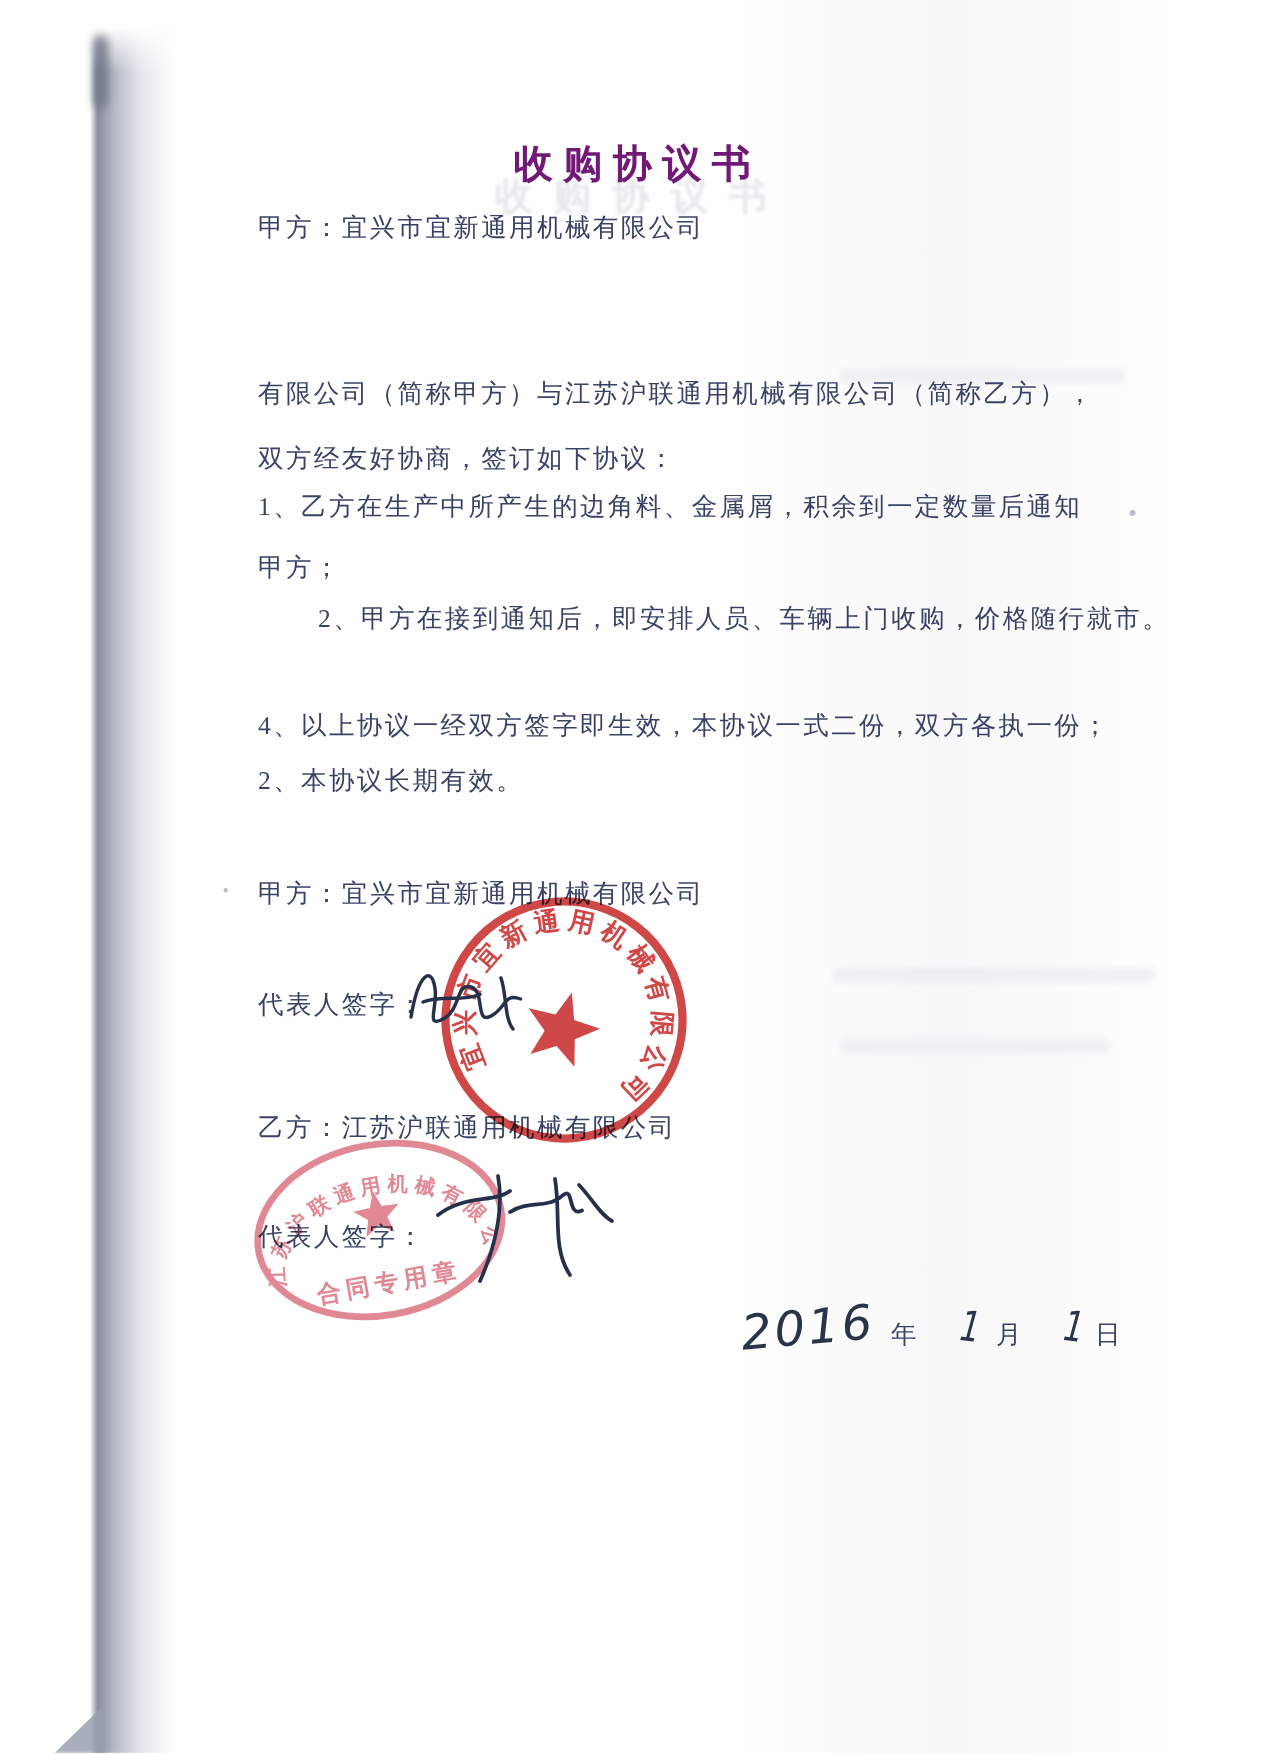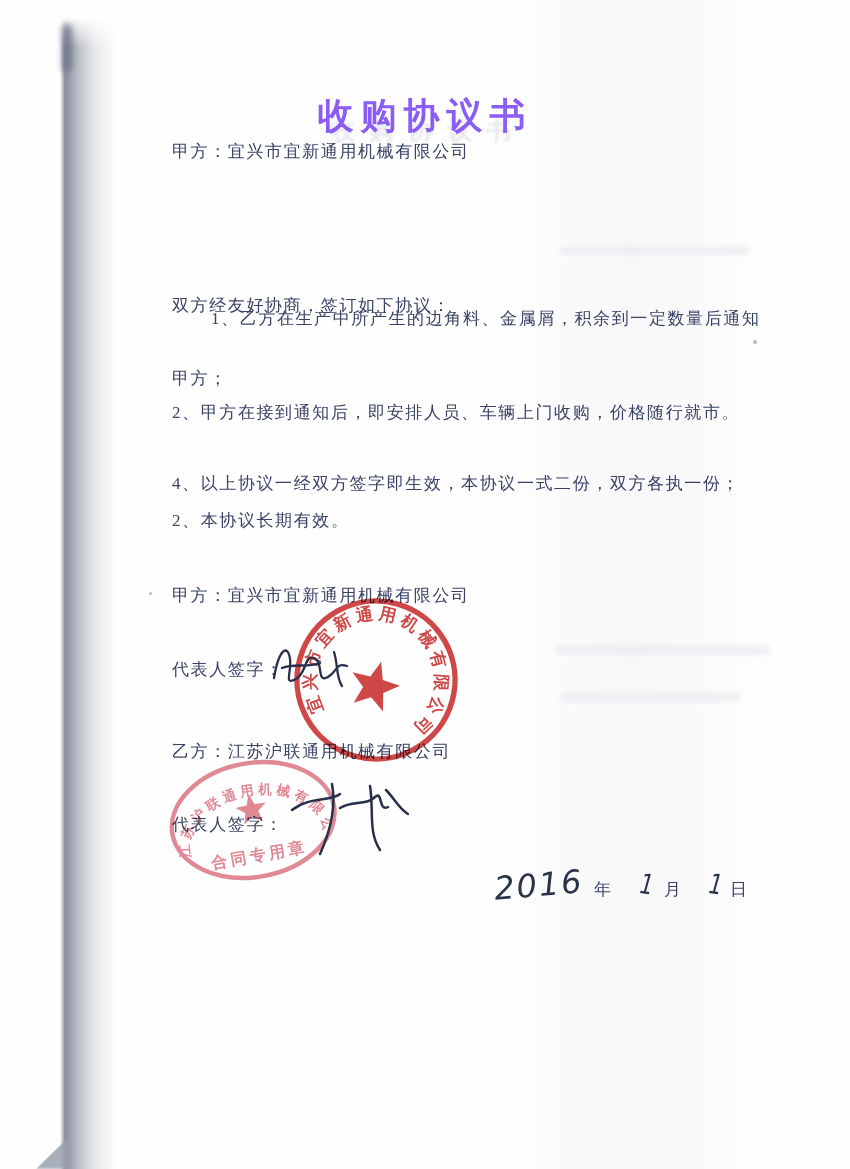--- a/index.html
+++ b/index.html
@@ -16,21 +16,21 @@
     -webkit-mask-image:linear-gradient(180deg,transparent 0,#000 30px);
     mask-image:linear-gradient(180deg,transparent 0,#000 30px);
   }
   .edge-blob{position:absolute;left:62px;top:24px;width:10px;height:48px;background:#6f7689;border-radius:6px;filter:blur(3px);opacity:.8;}
   .corner-flare{position:absolute;left:36px;top:1136px;width:34px;height:33px;background:#99a0ae;filter:blur(1.5px);clip-path:polygon(100% 0,100% 100%,0 100%);opacity:.85;}
   .right-tint{position:absolute;inset:0;background:linear-gradient(90deg,transparent 58%,rgba(222,224,231,.22) 74%,rgba(255,255,255,0) 92%);pointer-events:none;}
   .bleed{position:absolute;color:#d2d6de;filter:blur(1px);white-space:nowrap;}
   .bleed-bar{position:absolute;background:#e9ebef;filter:blur(2px);border-radius:3px;opacity:.7;}
   .speck{position:absolute;width:4px;height:4px;border-radius:50%;background:#9aa1b2;opacity:.7;}
   
-  .title{position:absolute;left:0;right:0;top:92px;text-align:center;font-size:36px;font-weight:bold;letter-spacing:7px;color:#8b5cf6;}
+  .title{position:absolute;left:0;right:0;top:92px;text-align:center;font-size:26px;font-weight:bold;letter-spacing:7px;color:#701a75;}
   .line{position:absolute;left:172px;font-size:17px;letter-spacing:1.6px;white-space:nowrap;}
   .indent{left:198px;}
   .sig-label{position:absolute;left:172px;font-size:17px;letter-spacing:1.6px;white-space:nowrap;z-index:3;}
   
   .stamp{position:absolute;mix-blend-mode:multiply;}
   .stamp-a{left:288px;top:592px;opacity:.9;transform:rotate(16deg);z-index:5;}
   .stamp-b{left:156px;top:748px;opacity:.82;transform:rotate(-10deg);z-index:5;}
   
   .sig-ink{position:absolute;z-index:6;}
   .date-row{position:absolute;left:480px;top:866px;width:300px;height:56px;z-index:4;}
@@ -57,25 +57,26 @@
   <div class="bleed-bar" style="left:560px;top:246px;width:190px;height:9px;"></div>
   <div class="bleed-bar" style="left:555px;top:645px;width:215px;height:10px;"></div>
   <div class="bleed-bar" style="left:560px;top:692px;width:180px;height:10px;"></div>
   <div class="speck" style="left:753px;top:340px;"></div>
   <div class="speck" style="left:149px;top:592px;width:3px;height:3px;"></div>
 
   <div class="title">收购协议书</div>
 
   <div class="line" style="top:140px;"><span>甲方：</span><span>宜兴市宜新通用机械有限公司</span></div>
 
+  <div class="line" style="top:251px;">有限公司（简称甲方）与江苏沪联通用机械有限公司（简称乙方），</div>
   <div class="line" style="top:294px;">双方经友好协商，签订如下协议：</div>
 
-  <div class="line" style="top:307px;margin-left:39px;">1、乙方在生产中所产生的边角料、金属屑，积余到一定数量后通知</div>
+  <div class="line" style="top:326px;">1、乙方在生产中所产生的边角料、金属屑，积余到一定数量后通知</div>
   <div class="line" style="top:367px;">甲方；</div>
-  <div class="line" style="top:401px;">2、甲方在接到通知后，即安排人员、车辆上门收购，价格随行就市。</div>
+  <div class="line" style="top:401px;margin-left:40px;">2、甲方在接到通知后，即安排人员、车辆上门收购，价格随行就市。</div>
   <div class="line" style="top:472px;">4、以上协议一经双方签字即生效，本协议一式二份，双方各执一份；</div>
   <div class="line" style="top:509px;">2、本协议长期有效。</div>
 
   <div class="sig-label" style="top:584px;"><span>甲方：</span><span>宜兴市宜新通用机械有限公司</span></div>
   <div class="sig-label" style="top:658px;">代表人签字：</div>
 
   <svg class="sig-ink" style="left:264px;top:638px;" width="100" height="62" viewBox="0 0 100 62">
     <g fill="none" stroke="#27304a" stroke-width="2.3" stroke-linecap="round">
       <path d="M10,40 C15,10 24,6 26,21 C28,34 19,48 32,41 C43,35 40,17 50,20 C60,23 52,46 64,39 C74,33 72,24 83,28"></path>
       <path d="M18,30 C30,25 44,30 56,25"></path>

